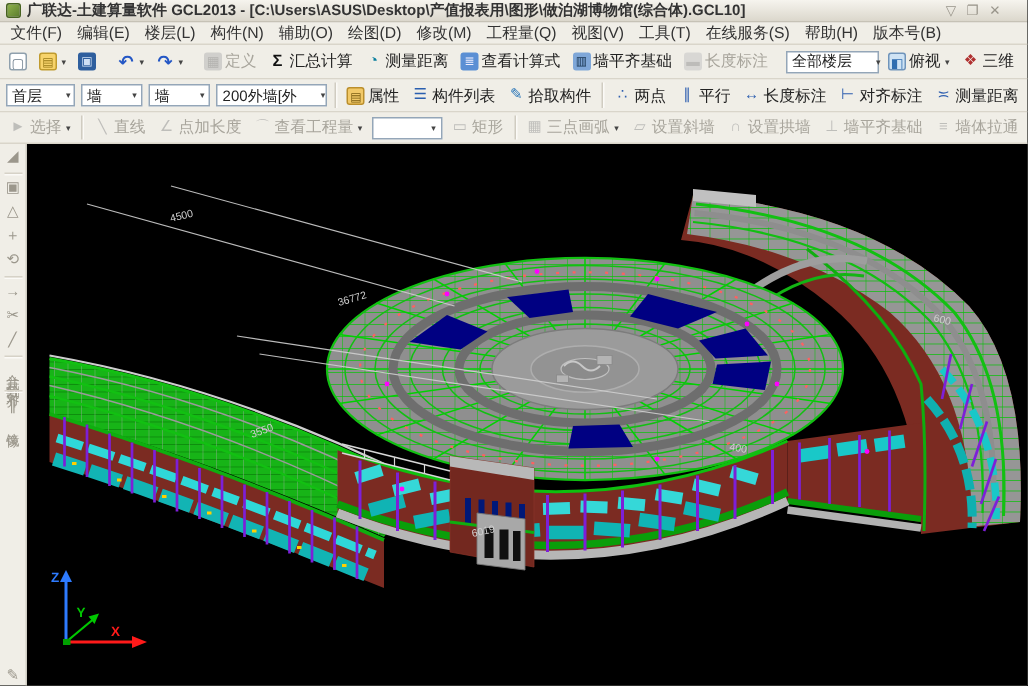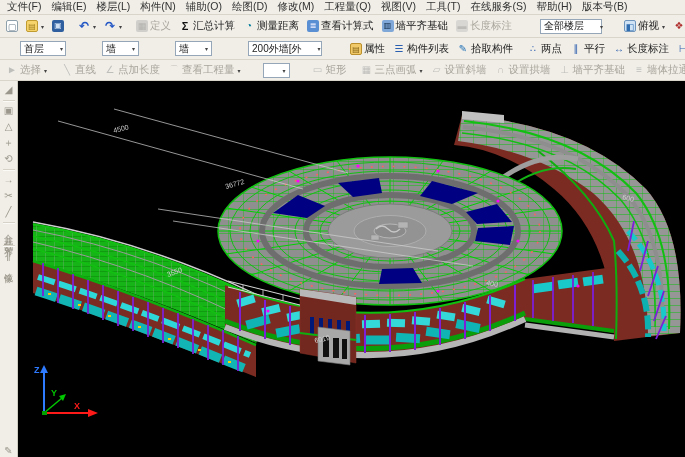--- a/index.html
+++ b/index.html
@@ -17,21 +17,21 @@
   border-bottom:1px solid #d9d5ca;font-size:10.5px;color:#333;padding:0 2px}
 .menu-item{padding:0 5px;white-space:nowrap}
 .tb{flex:none;display:flex;align-items:center;background:#f0eee7;border-bottom:1px solid #d9d5ca;
   padding:0 2px;font-size:10.5px;color:#222;white-space:nowrap;overflow:hidden}
 .tb1{height:23px}.tb2{height:22px}.tb3{height:21px}
 .btn{display:flex;align-items:center;gap:2px;padding:1px 3px;border-radius:2px;border:1px solid transparent}
 .ic{display:inline-block;width:12px;height:12px;line-height:12px;text-align:center;
   font-size:9px;border-radius:2px;flex:none;overflow:hidden}
 .caret{font-size:6px;color:#444;margin-left:1px}
 .combo{display:flex;align-items:center;justify-content:space-between;background:#fff;
-  border:1px solid #94a6b8;height:15px;font-size:10px;padding:0 3px;margin:0 18px;gap:15px}
+  border:1px solid #94a6b8;height:15px;font-size:10px;padding:0 3px;margin:0 2px;gap:15px}
 .sep{width:1px;align-self:stretch;margin:2px 3px;background:#d0ccc1;box-shadow:1px 0 0 #fbfaf7}
 .dis{color:#a8a59c}
 .dis .ic{filter:grayscale(1);opacity:.55}
 
 .ic-new{background:#fff;border:1px solid #8fa0ad;color:#6b7c8a}
 .ic-open{background:#f7d36b;border:1px solid #c09b2f;color:#9a7b18;font-size:8px}
 .ic-save{background:#2f5f9e;color:#cfe0f5;font-size:8px}
 .ic-undo,.ic-redo{color:#2457c5;font-size:12px;font-weight:bold}
 .ic-def{background:#b9b6ac;color:#87847a}
 .ic-sum{color:#111;font-weight:bold;font-size:11px}
@@ -56,20 +56,29 @@
 .divider{width:12px;height:1px;background:#d6d2c7;box-shadow:0 1px 0 #fbfaf7;flex:none}
 .spacer{flex:1}
 .canvas{flex:1;background:#000;position:relative;overflow:hidden}
 .canvas svg{position:absolute;left:0;top:0}
 </style>
 </head>
 <body>
 
 <div class="app">
 
+  <div class="titlebar">
+    <span class="app-icon"></span>
+    <span class="title">广联达-土建算量软件 GCL2013 - [C:\Users\ASUS\Desktop\产值报表用\图形\做泊湖博物馆(综合体).GCL10]</span>
+    <span class="winctl">
+      <span>▽</span>
+      <span>❐</span>
+      <span>✕</span>
+    </span>
+  </div>
 
   <div class="menubar">
     <span class="menu-item">文件(F)</span>
     <span class="menu-item">编辑(E)</span>
     <span class="menu-item">楼层(L)</span>
     <span class="menu-item">构件(N)</span>
     <span class="menu-item">辅助(O)</span>
     <span class="menu-item">绘图(D)</span>
     <span class="menu-item">修改(M)</span>
     <span class="menu-item">工程量(Q)</span>

